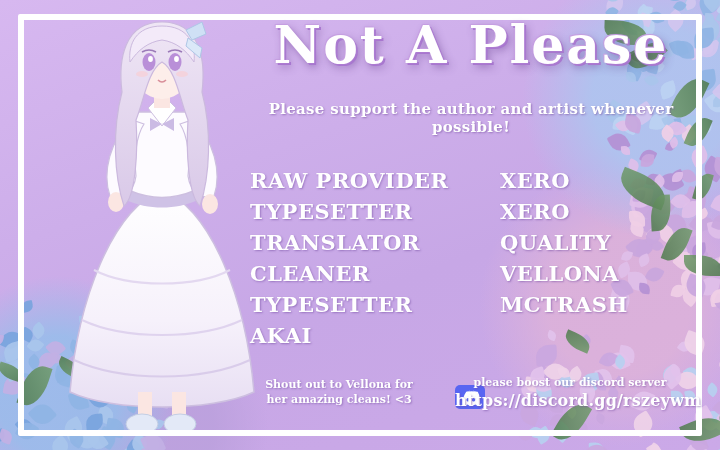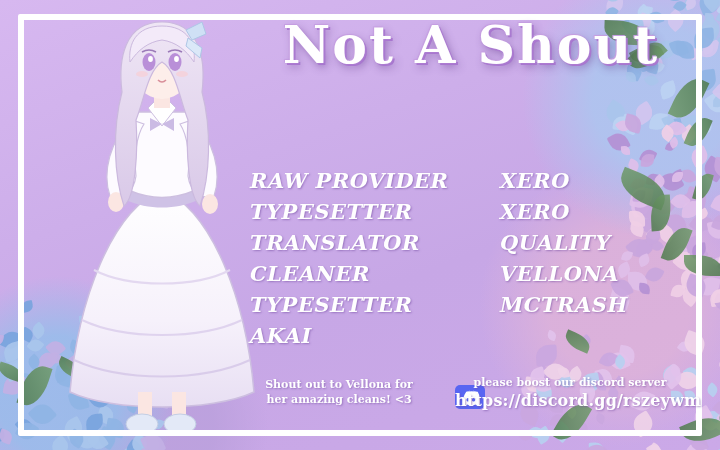--- a/index.html
+++ b/index.html
@@ -101,21 +101,20 @@
   .credits {
     position: absolute;
     left: 250px;
     top: 168px;
     width: 420px;
   }
   .credit-row {
     display: flex;
     align-items: flex-start;
     margin-bottom: 6px;
-    font-style: italic;
   }
   .credit-role,
   .credit-name {
     font-family: "DejaVu Serif", serif;
     font-size: 21px;
     font-weight: bold;
     letter-spacing: 0.5px;
     color: #ffffff;
     text-shadow: 1px 1px 2px rgba(115,75,160,0.55);
   }
@@ -522,21 +521,22 @@
     <path d="M136 38 l14 10 -2 10 -14 -12 z" fill="#dbe8f8" stroke="#aec6e6" stroke-width="1"></path>
 
     <rect x="86" y="392" width="14" height="26" fill="#fbe6e2"></rect>
     <rect x="120" y="392" width="14" height="26" fill="#fbe6e2"></rect>
     <ellipse cx="90" cy="424" rx="16" ry="10" fill="#e3e9f7" stroke="#c3cee4" stroke-width="1"></ellipse>
     <ellipse cx="128" cy="424" rx="16" ry="10" fill="#e3e9f7" stroke="#c3cee4" stroke-width="1"></ellipse>
   </svg>
 
   <div class="frame"></div>
 
-  <div class="title">Not A Shout</div>
+  <div class="title">Not A Please</div>
+  <div class="subtitle">Please support the author and artist whenever possible!</div>
 
   <div class="credits">
     <div class="credit-row">
       <span class="credit-role">RAW PROVIDER</span>
       <span class="credit-name">XERO</span>
     </div>
     <div class="credit-row">
       <span class="credit-role">TYPESETTER</span>
       <span class="credit-name">XERO</span>
     </div>

